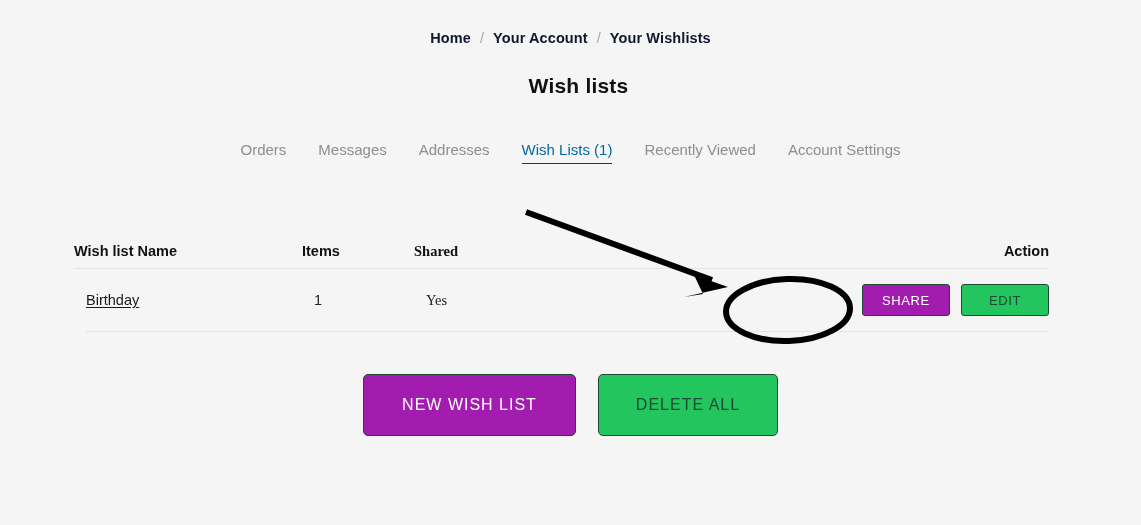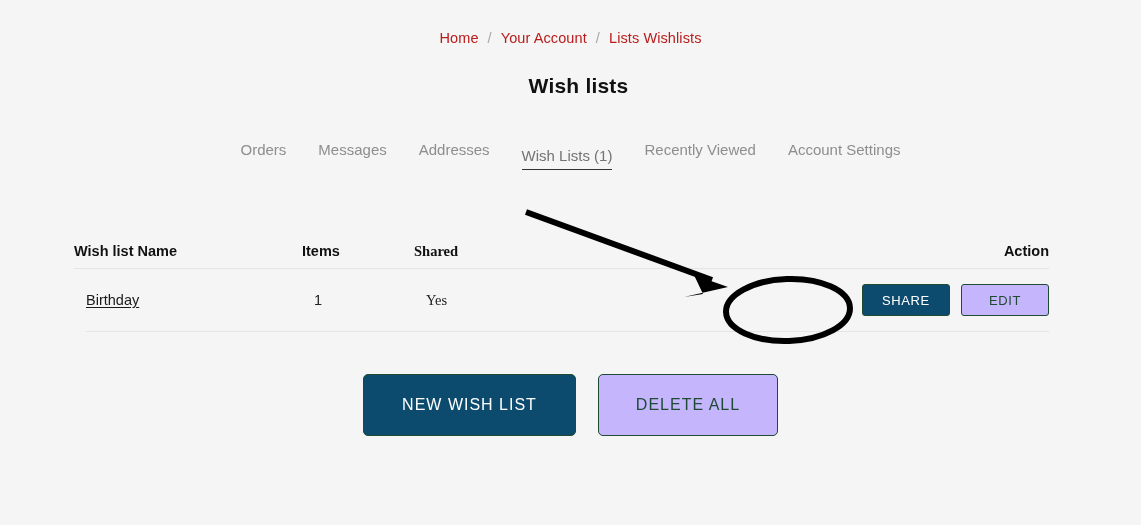--- a/index.html
+++ b/index.html
@@ -27,21 +27,22 @@
     position: absolute;
     top: 30px;
     left: 0;
     width: 1141px;
     text-align: center;
     font-size: 14.5px;
     color: #8e8e8e;
     letter-spacing: 0.1px;
   }
   .breadcrumb .crumb {
-    color: #b91c1c;
+    color: #0f172a;
+    font-weight: bold;
   }
   .breadcrumb .sep {
     color: #a8a8a8;
     padding: 0 9px;
   }
 
   
   .page-title {
     position: absolute;
     top: 74px;
@@ -66,23 +67,22 @@
     gap: 32px;
     font-size: 15px;
   }
   .tab {
     color: #8e8e8e;
     padding-bottom: 5px;
     white-space: nowrap;
     cursor: pointer;
   }
   .tab.active {
-    color: #737373;
+    color: #0369a1;
     border-bottom: 1.5px solid #333333;
-    margin-top: 6px;
   }
 
   
   .table {
     position: absolute;
     top: 234px;
     left: 74px;
     width: 975px;
   }
   .row {
@@ -136,26 +136,26 @@
     letter-spacing: 0.6px;
   }
   .btn-sm {
     height: 32px;
     min-width: 88px;
     padding: 0 14px;
     font-size: 13px;
     border-radius: 3px;
   }
   .btn-solid {
-    background: #0c4a6e;
+    background: #a21caf;
     color: #ffffff;
     border: 1.5px solid #1f4a33;
   }
   .btn-outline {
-    background: #c4b5fd;
+    background: #22c55e;
     color: #1f4a33;
     border: 1.5px solid #1f4a33;
   }
 
   
   .bottom-actions {
     position: absolute;
     top: 374px;
     left: 0;
     width: 1141px;
@@ -182,21 +182,21 @@
     height: 525px;
     pointer-events: none;
   }
 </style>
 </head>
 <body>
 
 <div class="page">
 
   <div class="breadcrumb">
-    <span class="crumb">Home</span><span class="sep">/</span><span class="crumb">Your Account</span><span class="sep">/</span><span class="crumb">Lists Wishlists</span>
+    <span class="crumb">Home</span><span class="sep">/</span><span class="crumb">Your Account</span><span class="sep">/</span><span class="crumb">Your Wishlists</span>
   </div>
 
   <div class="page-title">Wish lists</div>
 
   <div class="tabs">
     <div class="tab">Orders</div>
     <div class="tab">Messages</div>
     <div class="tab">Addresses</div>
     <div class="tab active">Wish Lists (1)</div>
     <div class="tab">Recently Viewed</div>

